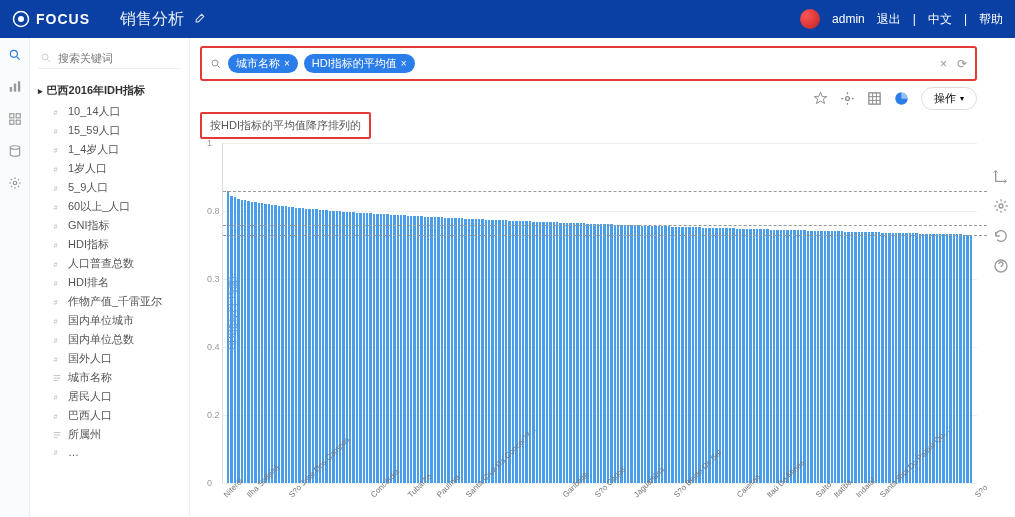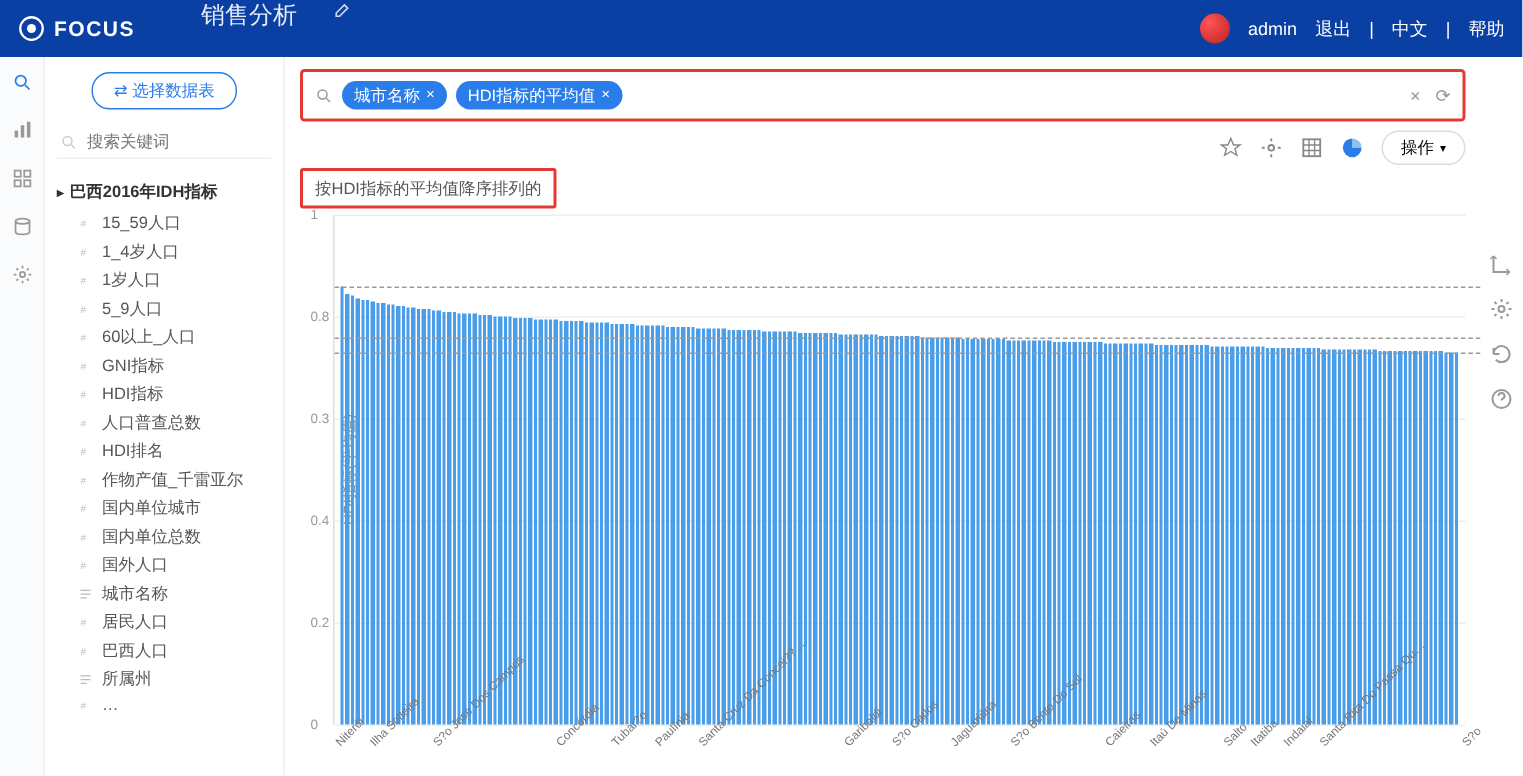--- a/index.html
+++ b/index.html
@@ -1,17 +1,17 @@
 <!DOCTYPE html>
 <html><head>
 <meta charset="utf-8">
 <style>
 * { box-sizing: border-box; margin: 0; padding: 0; }
 body { font-family: "Microsoft YaHei", Arial, sans-serif; font-size: 12px; color: #333; background: #fff; width: 1015px; height: 517px; overflow: hidden; }
-.header { height: 38px; background: #0a3fa3; display: flex; padding: 0 12px; color: #fff; gap: 14px; }
+.header { height: 38px; background: #0a3fa3; display: flex; align-items: center; padding: 0 12px; color: #fff; }
 .logo { display: flex; align-items: center; font-weight: bold; font-size: 14px; letter-spacing: 1px; }
 .logo-icon { width: 18px; height: 18px; margin-right: 6px; }
 .header-title { margin-left: 30px; font-size: 16px; color: rgba(255,255,255,.9); }
 .header-edit { margin-left: 10px; color: rgba(255,255,255,.8); font-size: 13px; cursor: pointer; }
 .header-right { margin-left: auto; display: flex; align-items: center; gap: 12px; font-size: 12px; }
 .avatar { width: 20px; height: 20px; border-radius: 50%; background: radial-gradient(circle at 30% 30%, #f55, #b22); }
 .hlink { cursor: pointer; }
 .body { display: flex; height: calc(100% - 38px); }
 .iconbar { width: 30px; background: #fafbfc; border-right: 1px solid #eee; display: flex; flex-direction: column; align-items: center; gap: 18px; padding-top: 10px; color: #999; }
 .iconbar .ic { width: 14px; height: 14px; cursor: pointer; }
@@ -103,30 +103,35 @@
         <ellipse cx="12" cy="6" rx="8" ry="3" fill="none" stroke="currentColor" stroke-width="2"></ellipse>
         <path d="M4 6v12c0 1.7 3.6 3 8 3s8-1.3 8-3V6" fill="none" stroke="currentColor" stroke-width="2"></path>
       </svg>
     <svg class="ic" viewBox="0 0 24 24">
         <circle cx="12" cy="12" r="3" fill="none" stroke="currentColor" stroke-width="2"></circle>
         <path d="M12 2v3M12 19v3M2 12h3M19 12h3M5 5l2 2M17 17l2 2M5 19l2-2M17 7l2-2" stroke="currentColor" stroke-width="2"></path>
       </svg>
   </div>
 
   <div class="sidebar">
-    <button class="btn-outline">⇄ 选择数据表</button>
     <div class="search-wrap">
       <svg class="qicn" viewBox="0 0 24 24">
           <circle cx="10" cy="10" r="6" fill="none" stroke="currentColor" stroke-width="2"></circle>
           <path d="M15 15l5 5" stroke="currentColor" stroke-width="2"></path>
         </svg>
       <input class="search-kw" placeholder="搜索关键词" style="">
     </div>
     <div class="ds-title">巴西2016年IDH指标</div>
     <ul class="flist" id="flist">
+        <li>
+          <svg class="ficon" viewBox="0 0 24 24">
+            <text x="4" y="18" font-size="16" fill="currentColor">#</text>
+          </svg>
+          <span>10_14人口</span>
+        </li>
         <li>
           <svg class="ficon" viewBox="0 0 24 24">
             <text x="4" y="18" font-size="16" fill="currentColor">#</text>
           </svg>
           <span>15_59人口</span>
         </li>
         <li>
           <svg class="ficon" viewBox="0 0 24 24">
             <text x="4" y="18" font-size="16" fill="currentColor">#</text>
           </svg>

